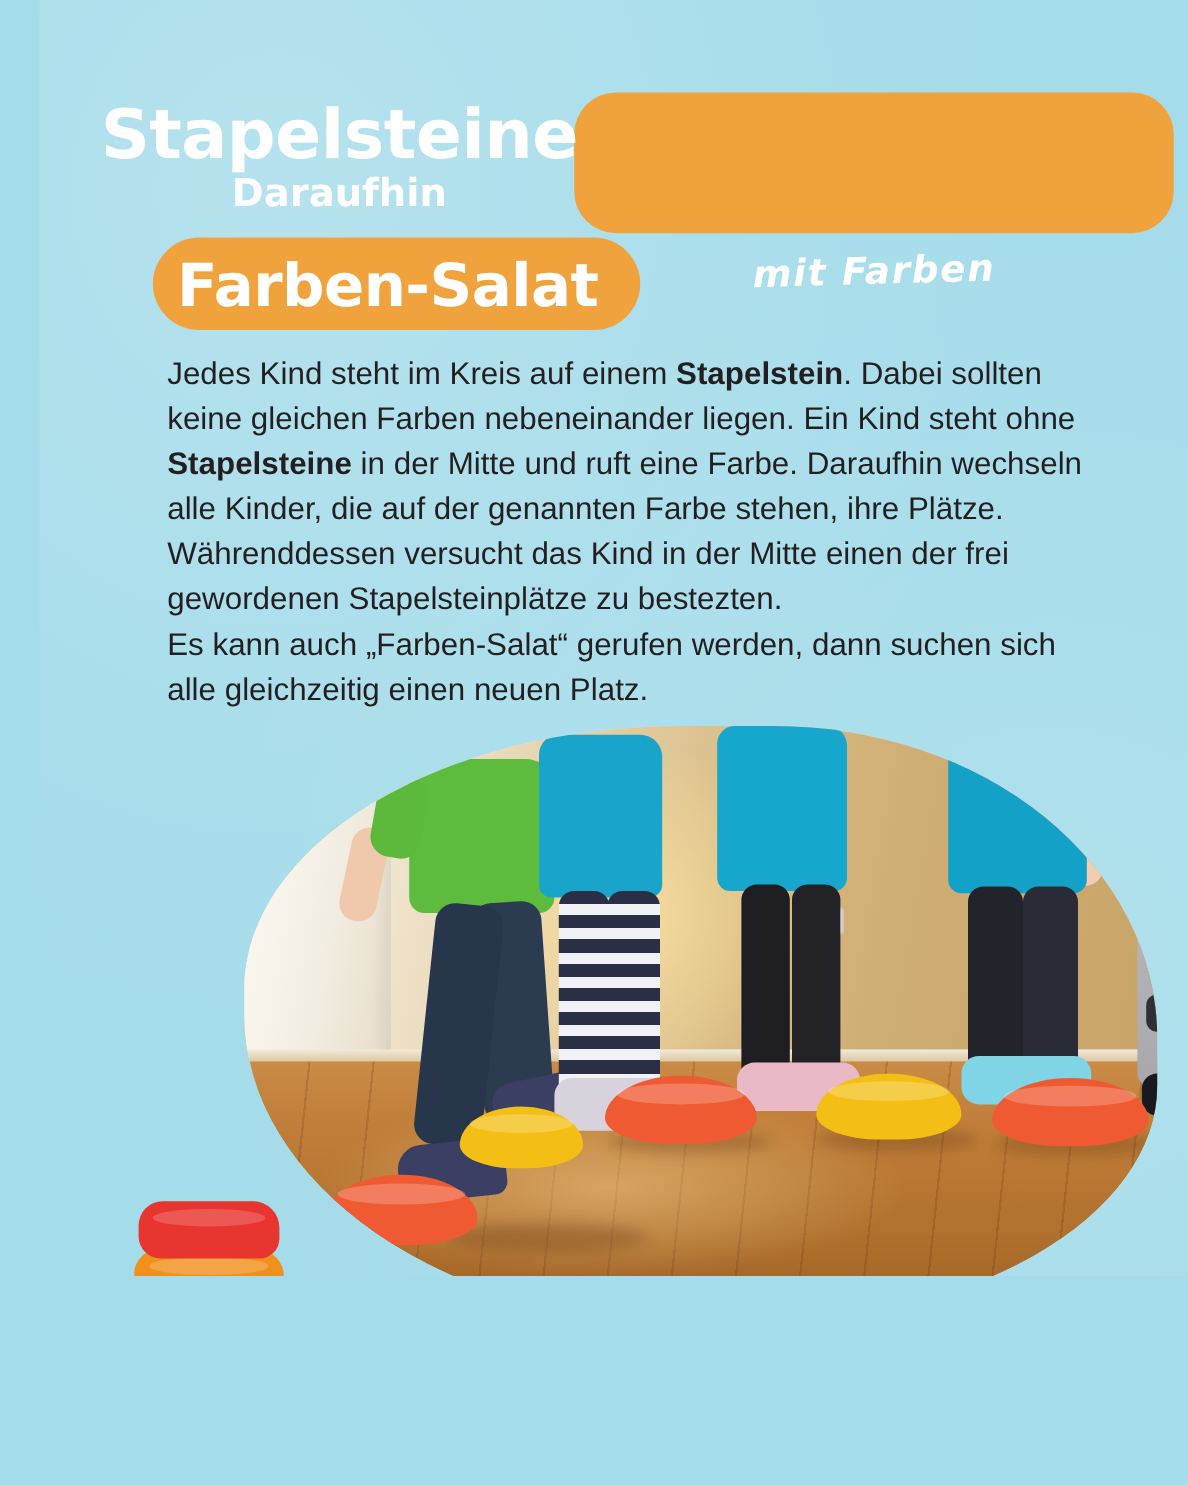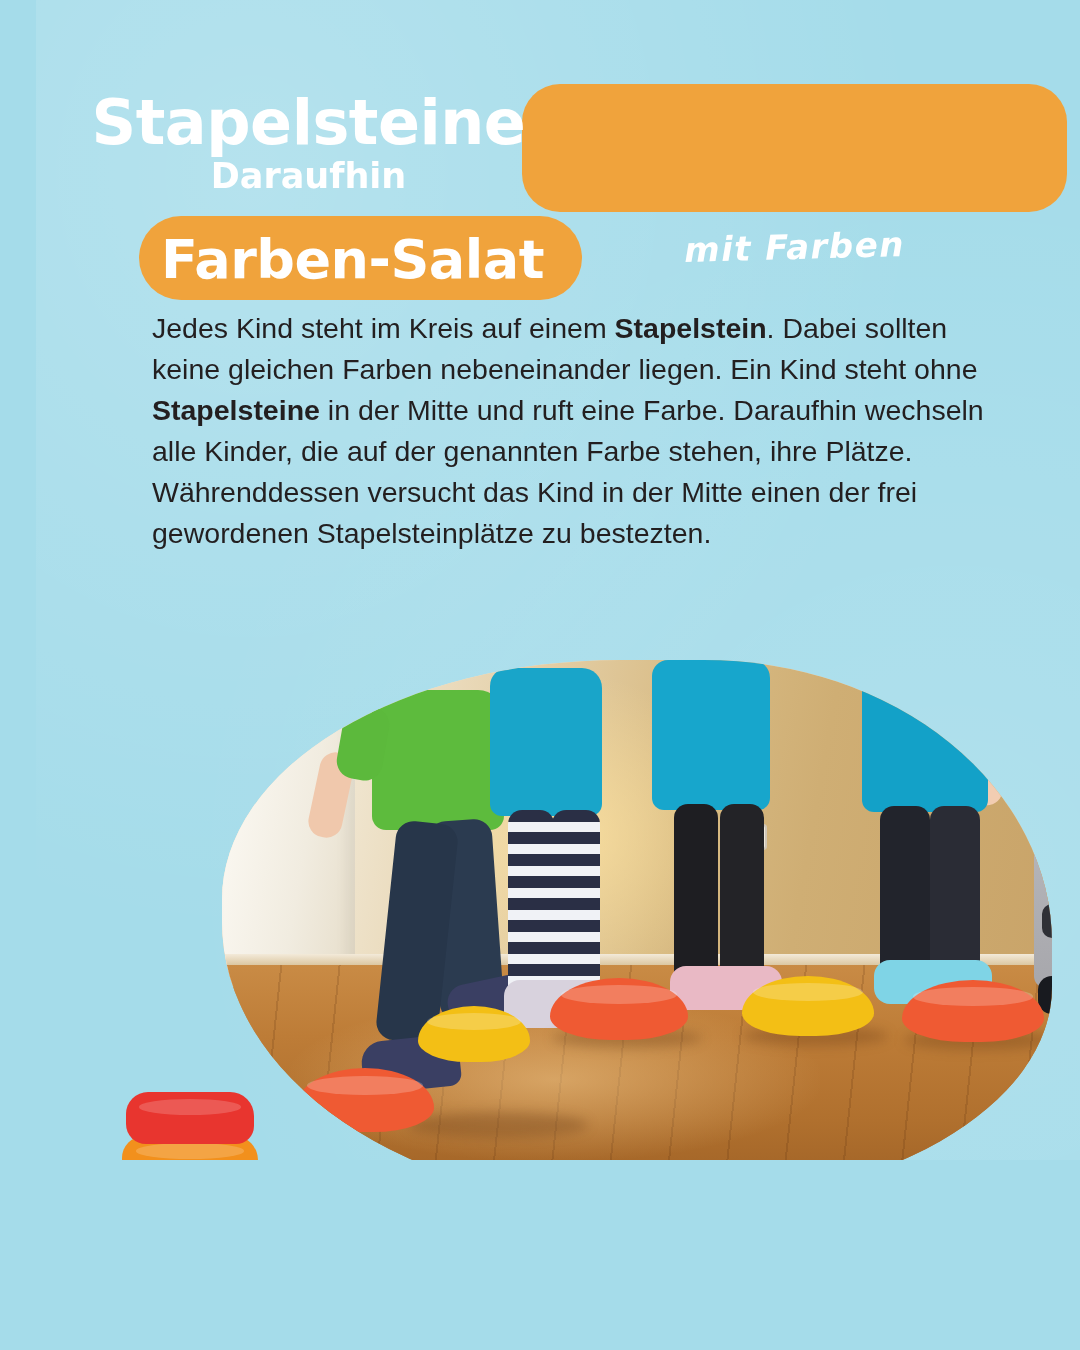--- a/index.html
+++ b/index.html
@@ -100,21 +100,21 @@
     font-size: 54px;
     line-height: 68px;
     font-weight: bold;
     letter-spacing: -0.5px;
     font-family: "DejaVu Sans", sans-serif;
   }
 
   
   .body-copy {
     position: absolute;
-    top: 308px;
+    top: 320px;
     left: 116px;
     width: 850px;
     color: #231f20;
     font-size: 28.5px;
     line-height: 41px;
     font-family: "Liberation Sans", sans-serif;
   }
   .body-copy p { margin: 0; }
   .body-copy b { font-weight: bold; }
 
@@ -288,20 +288,21 @@
   <div class="brand-badge"></div>
   <div class="brand-title">Stapelsteine</div>
   <div class="brand-sub">Daraufhin</div>
   <div class="brand-tagline">mit Farben</div>
 
   <div class="headline-badge"></div>
   <div class="headline-text">Farben-Salat</div>
 
   <div class="body-copy">
     <p>Jedes Kind steht im Kreis auf einem <b>Stapelstein</b>. Dabei sollten keine gleichen Farben nebeneinander liegen. Ein Kind steht ohne <b>Stapelsteine</b> in der Mitte und ruft eine Farbe. Daraufhin wechseln alle Kinder, die auf der genannten Farbe stehen, ihre Plätze. Währenddessen versucht das Kind in der Mitte einen der frei gewordenen Stapelsteinplätze zu bestezten.</p>
+    <p>Es kann auch „Farben-Salat“ gerufen werden, dann suchen sich alle gleichzeitig einen neuen Platz.</p>
   </div>
 
   <div class="photo-wrap">
     <div class="photo">
       <div class="wall"></div>
       <div class="wall-glow"></div>
       <div class="curtain"></div>
       <div class="baseboard"></div>
       <div class="floor-boards"></div>
       <div class="floor-shine"></div>

